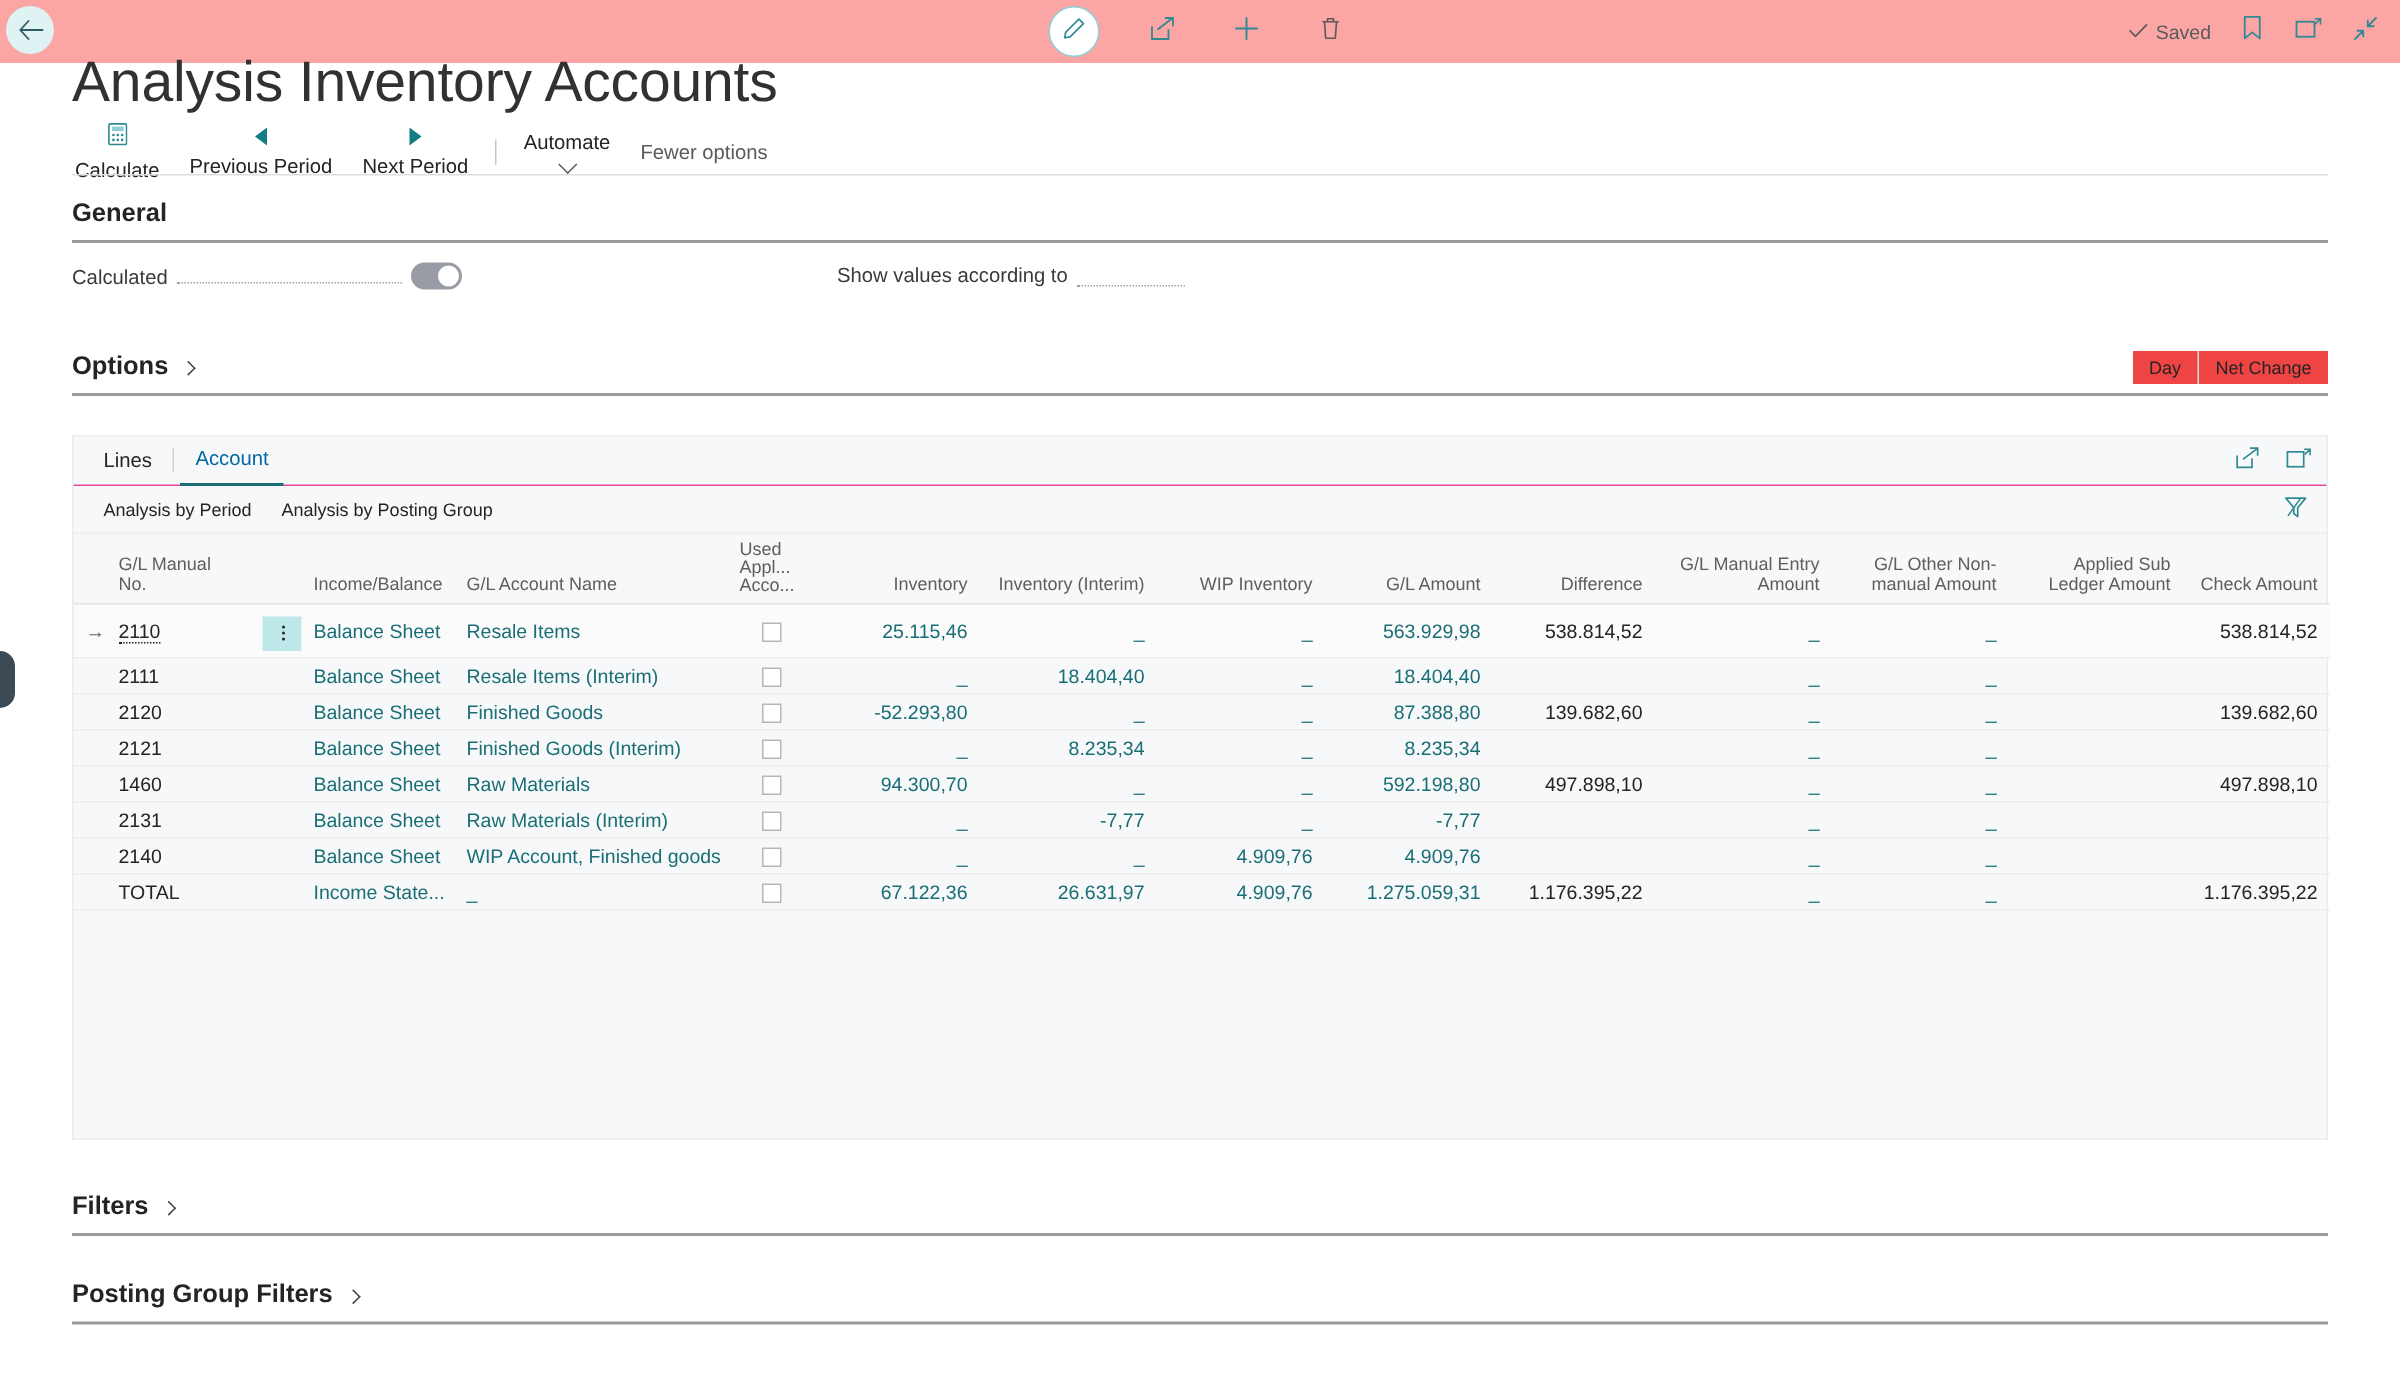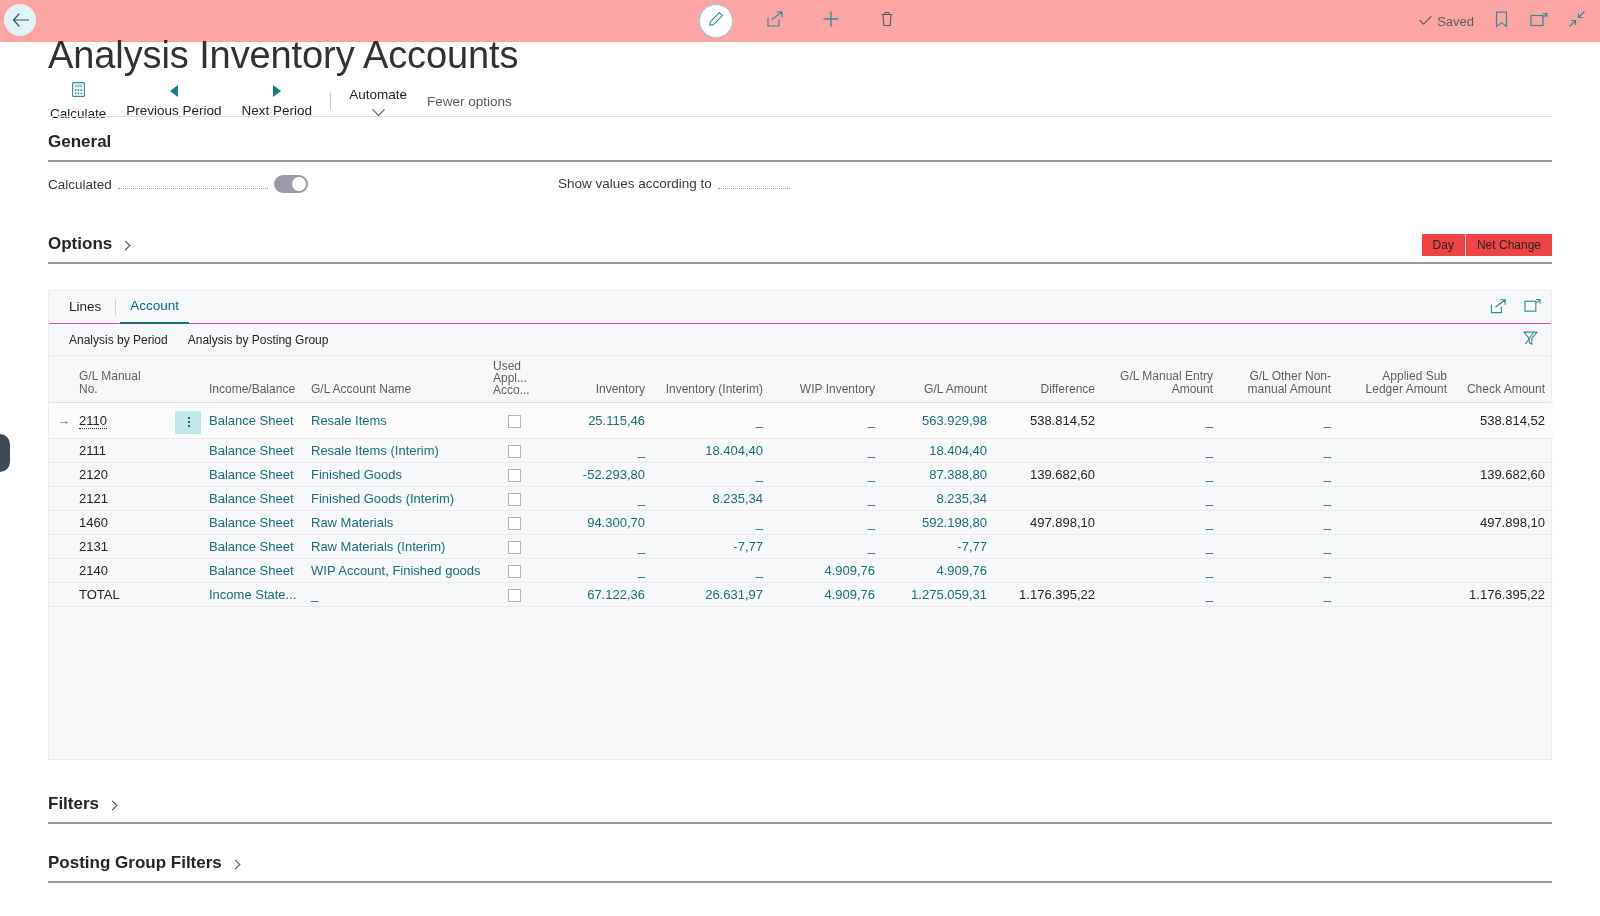--- a/index.html
+++ b/index.html
@@ -118,21 +118,21 @@
     width: 34px; height: 18px; border-radius: 9px; background: #9a9ca5;
     position: relative; cursor: pointer; flex: none;
   }
   .toggle .knob {
     position: absolute; right: 2px; top: 2px; width: 14px; height: 14px;
     border-radius: 50%; background: #ffffff;
   }
 
   .fld-showvalues {
     position: absolute; left: 558px; top: 176px;
-    display: flex; align-items: center;
+    display: flex; align-items: flex-end;
     font-size: 13.5px; color: #3b3a39;
   }
   .fld-showvalues .dots { width: 72px; }
   .dropdown {
     width: 272px; height: 24px; border: 1px solid #a3a3a3; background: #fff;
     display: flex; align-items: center; justify-content: space-between;
     padding: 0 7px; font-size: 13px; color: #252423; cursor: pointer;
   }
   .dropdown .cv {
     width: 9px; height: 9px; border-right: 1.3px solid #5a5a5a; border-bottom: 1.3px solid #5a5a5a;

